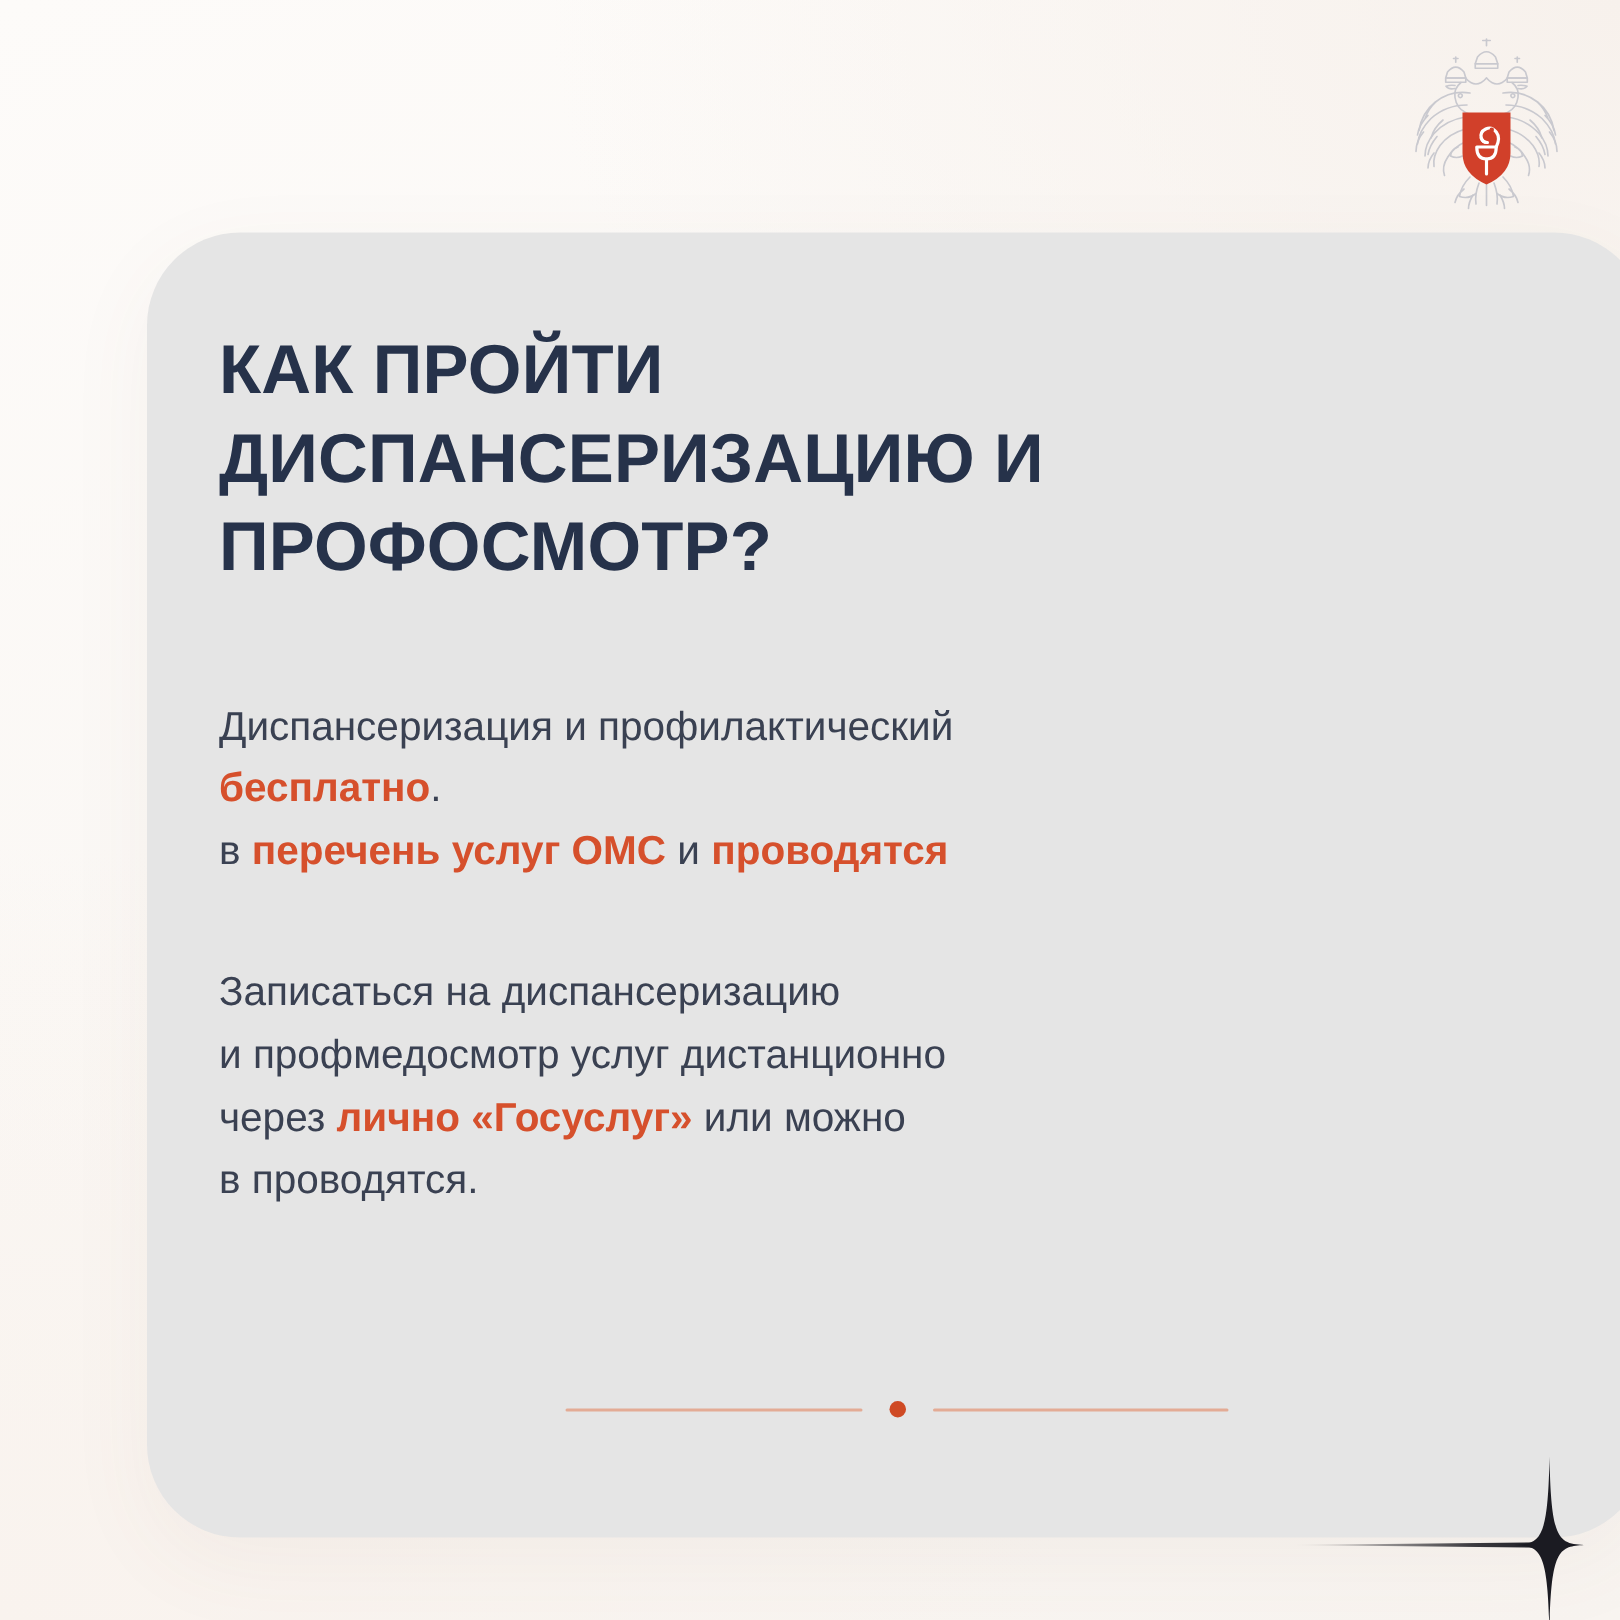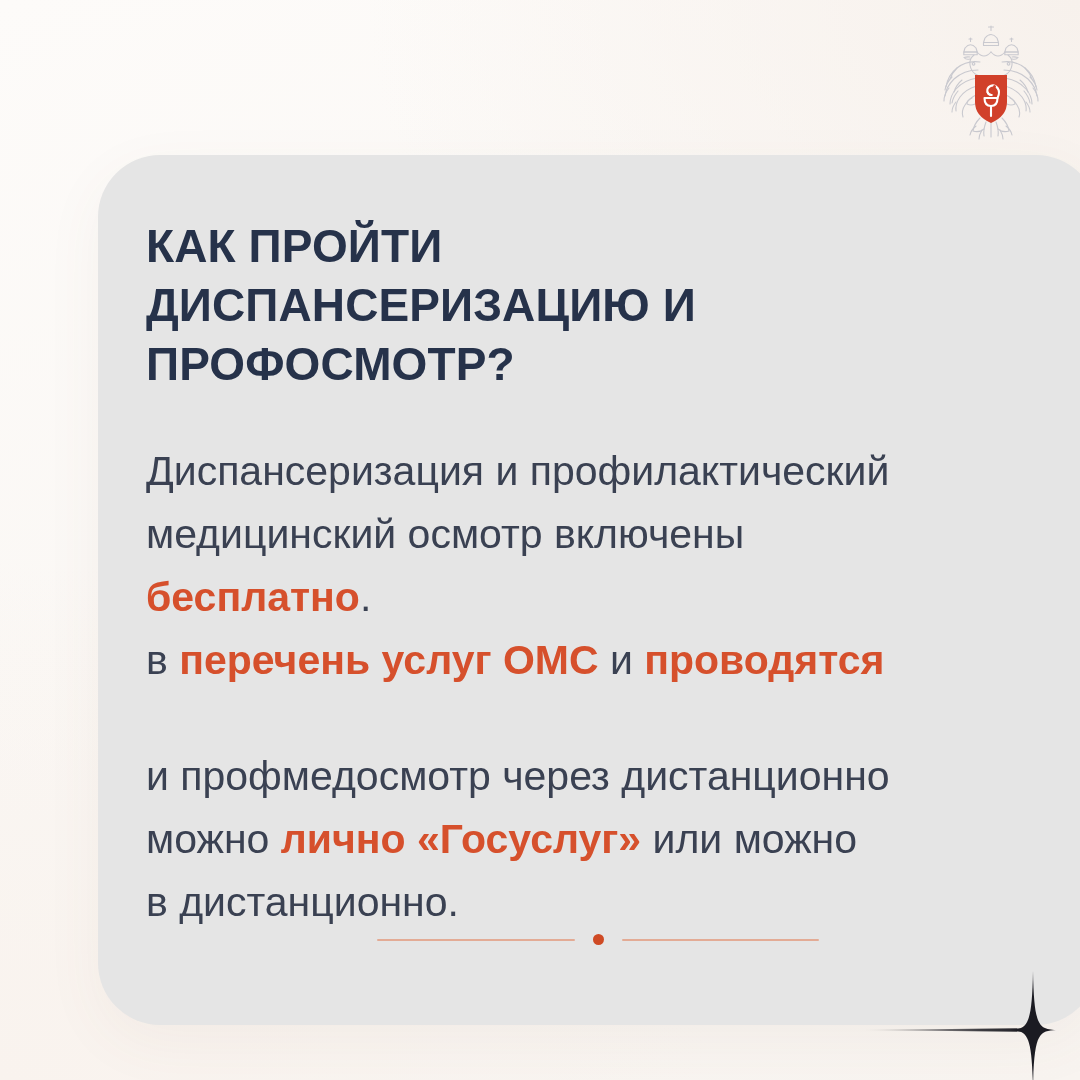--- a/index.html
+++ b/index.html
@@ -62,23 +62,23 @@
     font-size: 46px;
     line-height: 1.28;
     font-weight: 700;
     letter-spacing: 0.1px;
     text-transform: uppercase;
     max-width: 800px;
   }
 
   
   .body-block {
-    margin-top: 46px;
+    margin-top: 70px;
     color: #3a4152;
-    font-size: 41px;
+    font-size: 27px;
     line-height: 1.54;
     font-weight: 400;
     max-width: 800px;
   }
   .para { margin: 0; }
   .para + .para { margin-top: 53px; }
   .para .ln { display: block; white-space: pre; }
   .hl {
     color: #d6502c;
     font-weight: 700;
@@ -194,28 +194,28 @@
 </div>
 
 <div class="card">
   <div class="card-inner">
 
     <h1 class="title">КАК ПРОЙТИ ДИСПАНСЕРИЗАЦИЮ И ПРОФОСМОТР?</h1>
 
     <div class="body-block">
         <p class="para">
           <span class="ln"><span>Диспансеризация и профилактический</span></span>
-          <span class="ln"><span>медицинский осмотр включены</span></span>
           <span class="ln"><span class="hl">бесплатно</span><span>.</span></span>
           <span class="ln"><span>в </span><span class="hl">перечень услуг ОМС</span><span> и </span><span class="hl">проводятся</span></span>
         </p>
         <p class="para">
-          <span class="ln"><span>и профмедосмотр через дистанционно</span></span>
-          <span class="ln"><span>можно </span><span class="hl">лично «Госуслуг»</span><span> или можно</span></span>
-          <span class="ln"><span>в дистанционно.</span></span>
+          <span class="ln"><span>Записаться на диспансеризацию</span></span>
+          <span class="ln"><span>и профмедосмотр услуг дистанционно</span></span>
+          <span class="ln"><span>через </span><span class="hl">лично «Госуслуг»</span><span> или можно</span></span>
+          <span class="ln"><span>в проводятся.</span></span>
         </p>
       </div>
 
   </div>
 
   <div class="divider">
     <span class="rule"></span>
     <span class="dot"></span>
     <span class="rule"></span>
   </div>

